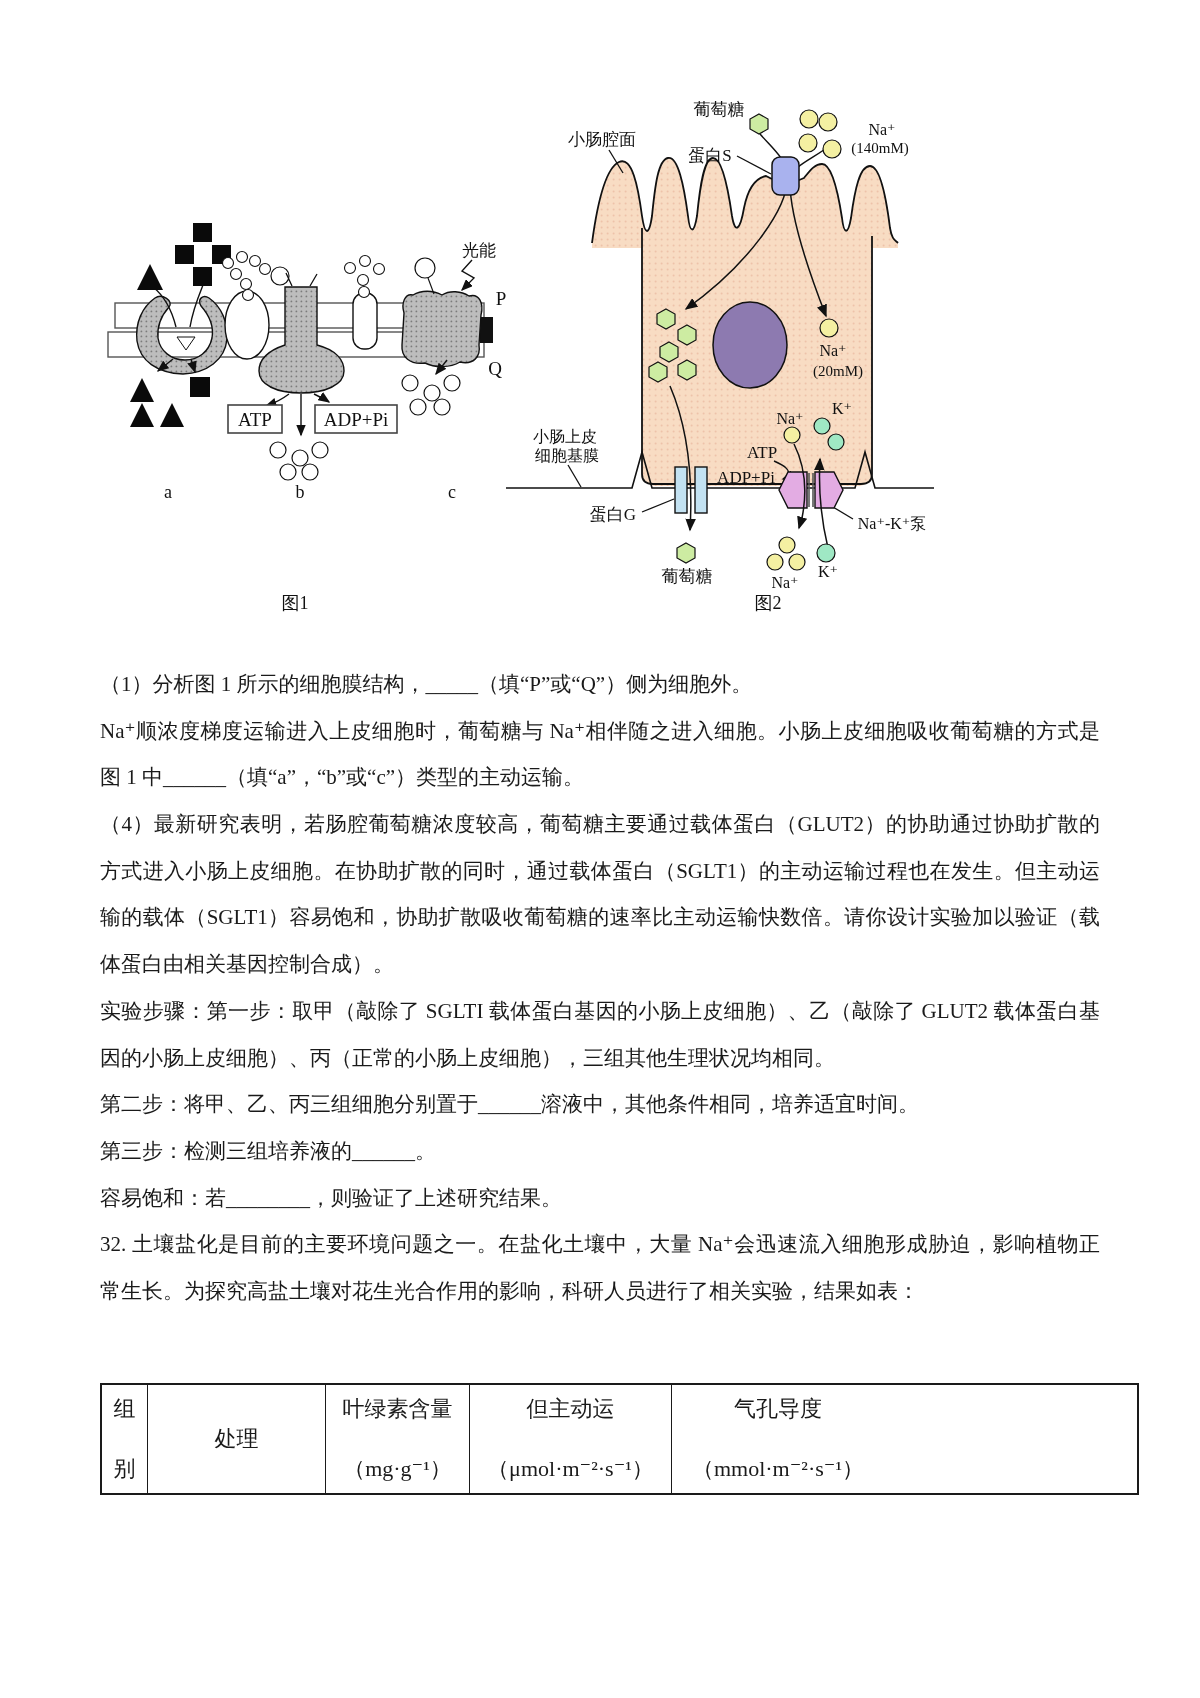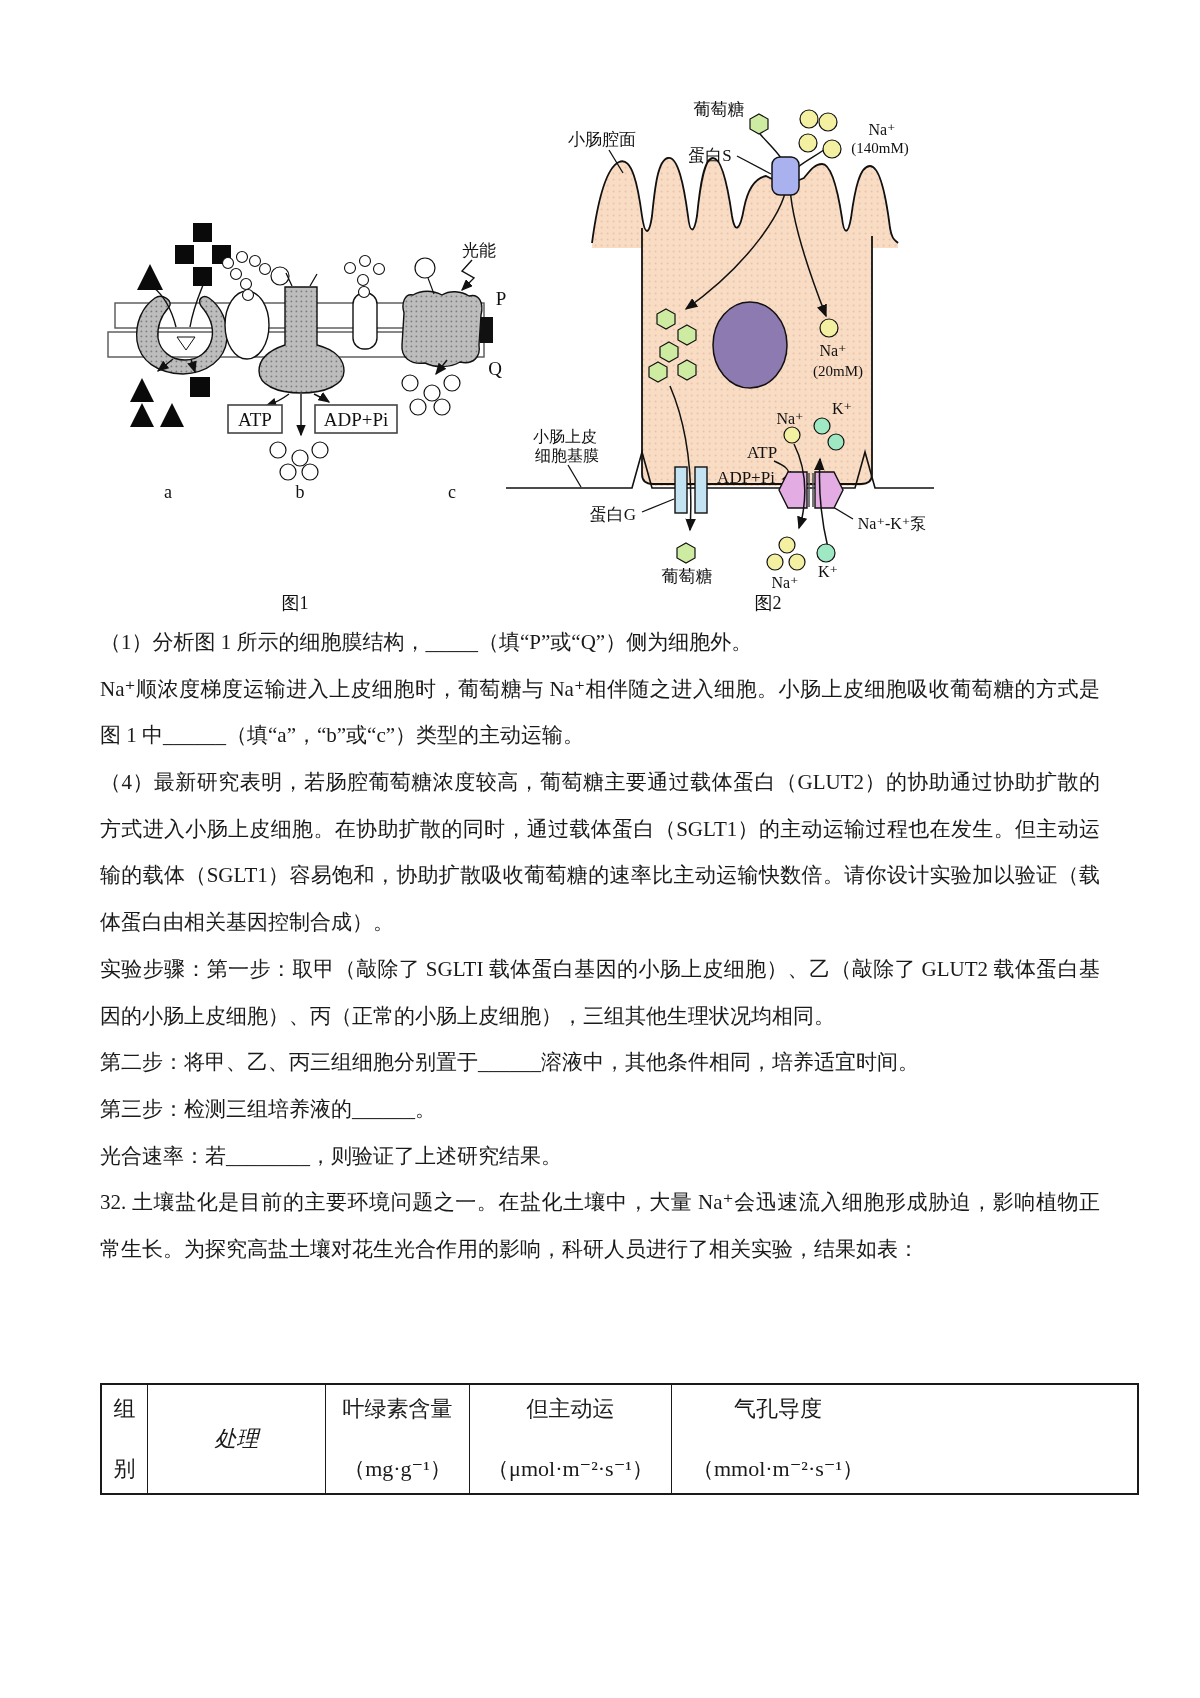--- a/index.html
+++ b/index.html
@@ -1,30 +1,30 @@
 <!DOCTYPE html>
 <html><head>
 <meta charset="utf-8">
 <style>
   html,body{margin:0;padding:0;background:#888;}
   .page{position:relative;width:1200px;height:1698px;background:#ffffff;margin:0 auto;
         font-family:"Liberation Serif","DejaVu Serif",serif;color:#1a1a1a;overflow:hidden;}
   .fig{position:absolute;}
   #fig1{left:95px;top:195px;}
   #fig2{left:492px;top:88px;}
-  .bodytext{position:absolute;left:100px;top:619px;width:1000px;font-size:21px;line-height:46.7px;}
+  .bodytext{position:absolute;left:100px;top:661px;width:1000px;font-size:21px;line-height:46.7px;}
   .bodytext .ln{height:46.7px;white-space:nowrap;}
   .bodytext .ln.j{white-space:normal;text-align:justify;text-align-last:justify;height:46.7px;overflow:hidden;}
   .qtable{position:absolute;left:100px;top:1383px;width:1035px;height:108px;
           border:2.5px solid #1a1a1a;display:grid;grid-template-columns:45px 178px 144px 202px 213px 249px;
           font-size:22px;}
   .qtable .cell{border-left:1.5px solid #1a1a1a;display:flex;flex-direction:column;
                 justify-content:space-between;align-items:center;padding:9px 2px;box-sizing:border-box;}
   .qtable .cell:first-child{border-left:none;}
-  .qtable .cell.single{justify-content:center;font-style:italic;}
+  .qtable .cell.single{justify-content:center;}
   svg text{font-family:"Liberation Serif","DejaVu Serif",serif;fill:#111;}
 </style>
 </head>
 <body>
 
 <div class="page">
 
   <svg id="fig1" class="fig" width="420" height="435" viewBox="0 0 420 435">
     <defs>
       <marker id="arr" markerWidth="9" markerHeight="7" refX="7.5" refY="3.5" orient="auto">
@@ -261,21 +261,21 @@
     <div class="ln j">Na⁺顺浓度梯度运输进入上皮细胞时，葡萄糖与 Na⁺相伴随之进入细胞。小肠上皮细胞吸收葡萄糖的方式是</div>
     <div class="ln">图 1 中______（填“a”，“b”或“c”）类型的主动运输。</div>
     <div class="ln j">（4）最新研究表明，若肠腔葡萄糖浓度较高，葡萄糖主要通过载体蛋白（GLUT2）的协助通过协助扩散的</div>
     <div class="ln j">方式进入小肠上皮细胞。在协助扩散的同时，通过载体蛋白（SGLT1）的主动运输过程也在发生。但主动运</div>
     <div class="ln j">输的载体（SGLT1）容易饱和，协助扩散吸收葡萄糖的速率比主动运输快数倍。请你设计实验加以验证（载</div>
     <div class="ln">体蛋白由相关基因控制合成）。</div>
     <div class="ln j">实验步骤：第一步：取甲（敲除了 SGLTI 载体蛋白基因的小肠上皮细胞）、乙（敲除了 GLUT2 载体蛋白基</div>
     <div class="ln">因的小肠上皮细胞）、丙（正常的小肠上皮细胞），三组其他生理状况均相同。</div>
     <div class="ln">第二步：将甲、乙、丙三组细胞分别置于______溶液中，其他条件相同，培养适宜时间。</div>
     <div class="ln">第三步：检测三组培养液的______。</div>
-    <div class="ln">光合速率：若________，则验证了上述研究结果。</div>
+    <div class="ln">容易饱和：若________，则验证了上述研究结果。</div>
     <div class="ln j">32. 土壤盐化是目前的主要环境问题之一。在盐化土壤中，大量 Na⁺会迅速流入细胞形成胁迫，影响植物正</div>
     <div class="ln">常生长。为探究高盐土壤对花生光合作用的影响，科研人员进行了相关实验，结果如表：</div>
   </div>
 
   <div class="qtable">
     <div class="cell">
       <span>组</span>
       <span>别</span>
     </div>
     <div class="cell single">

